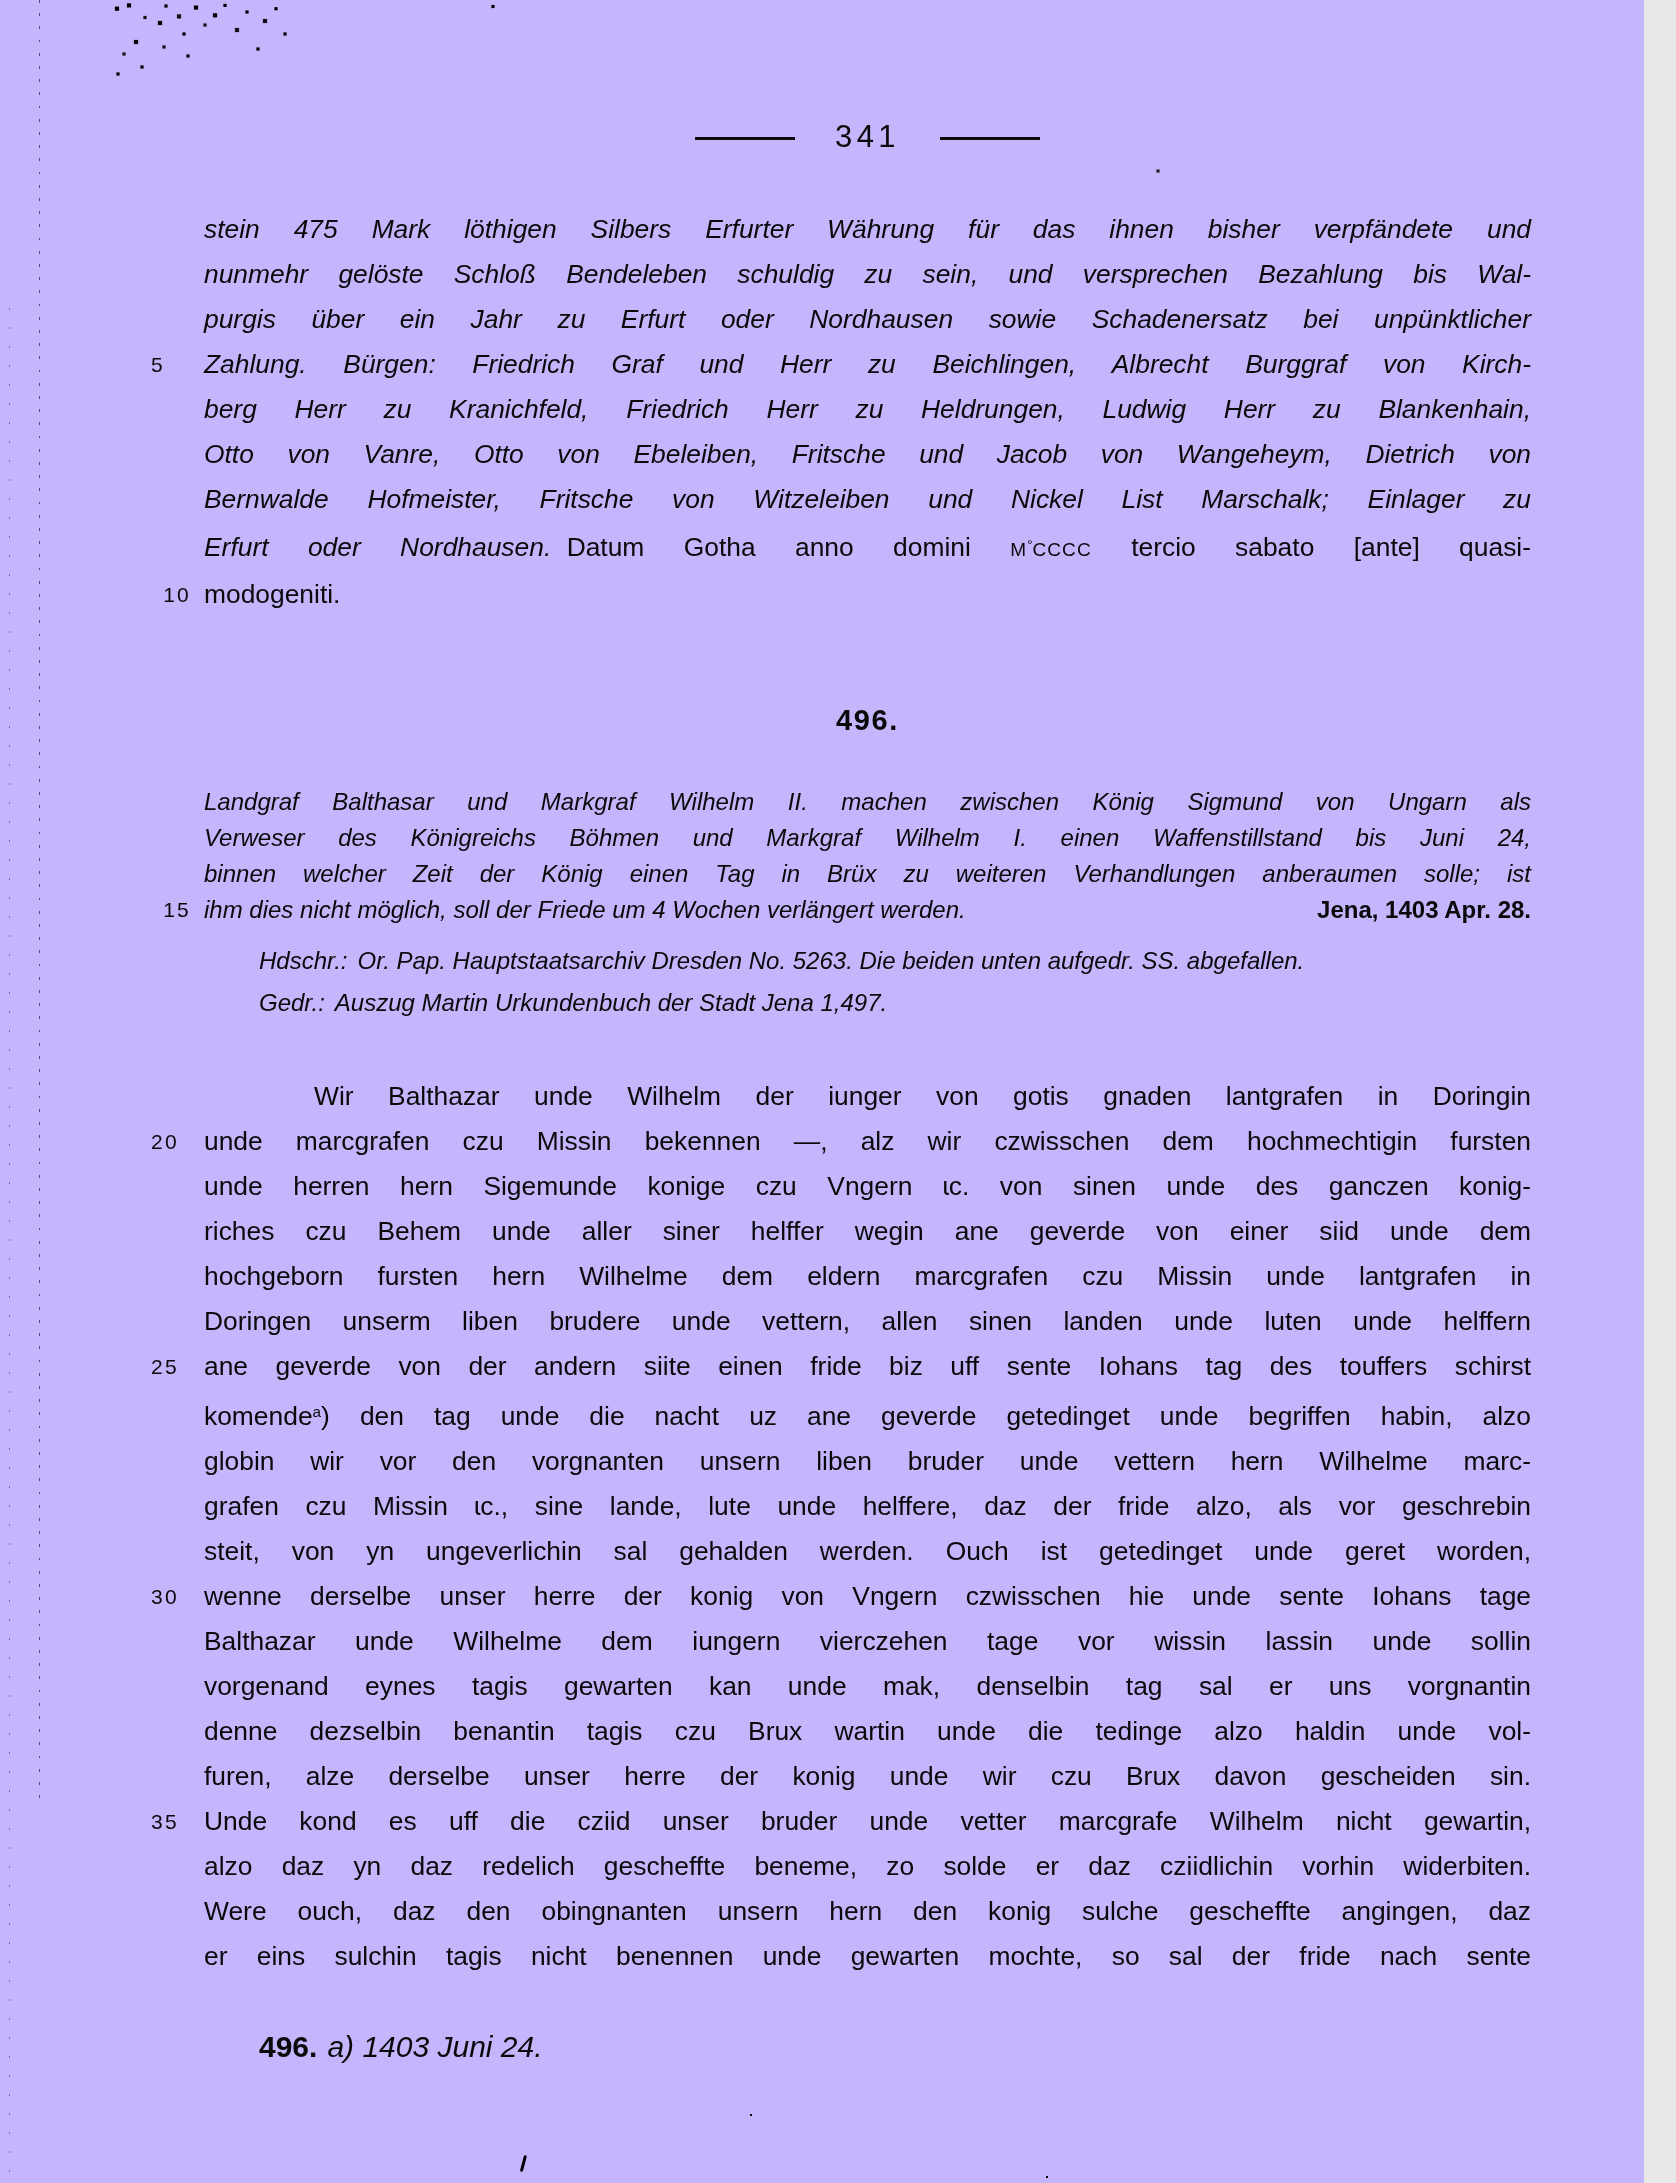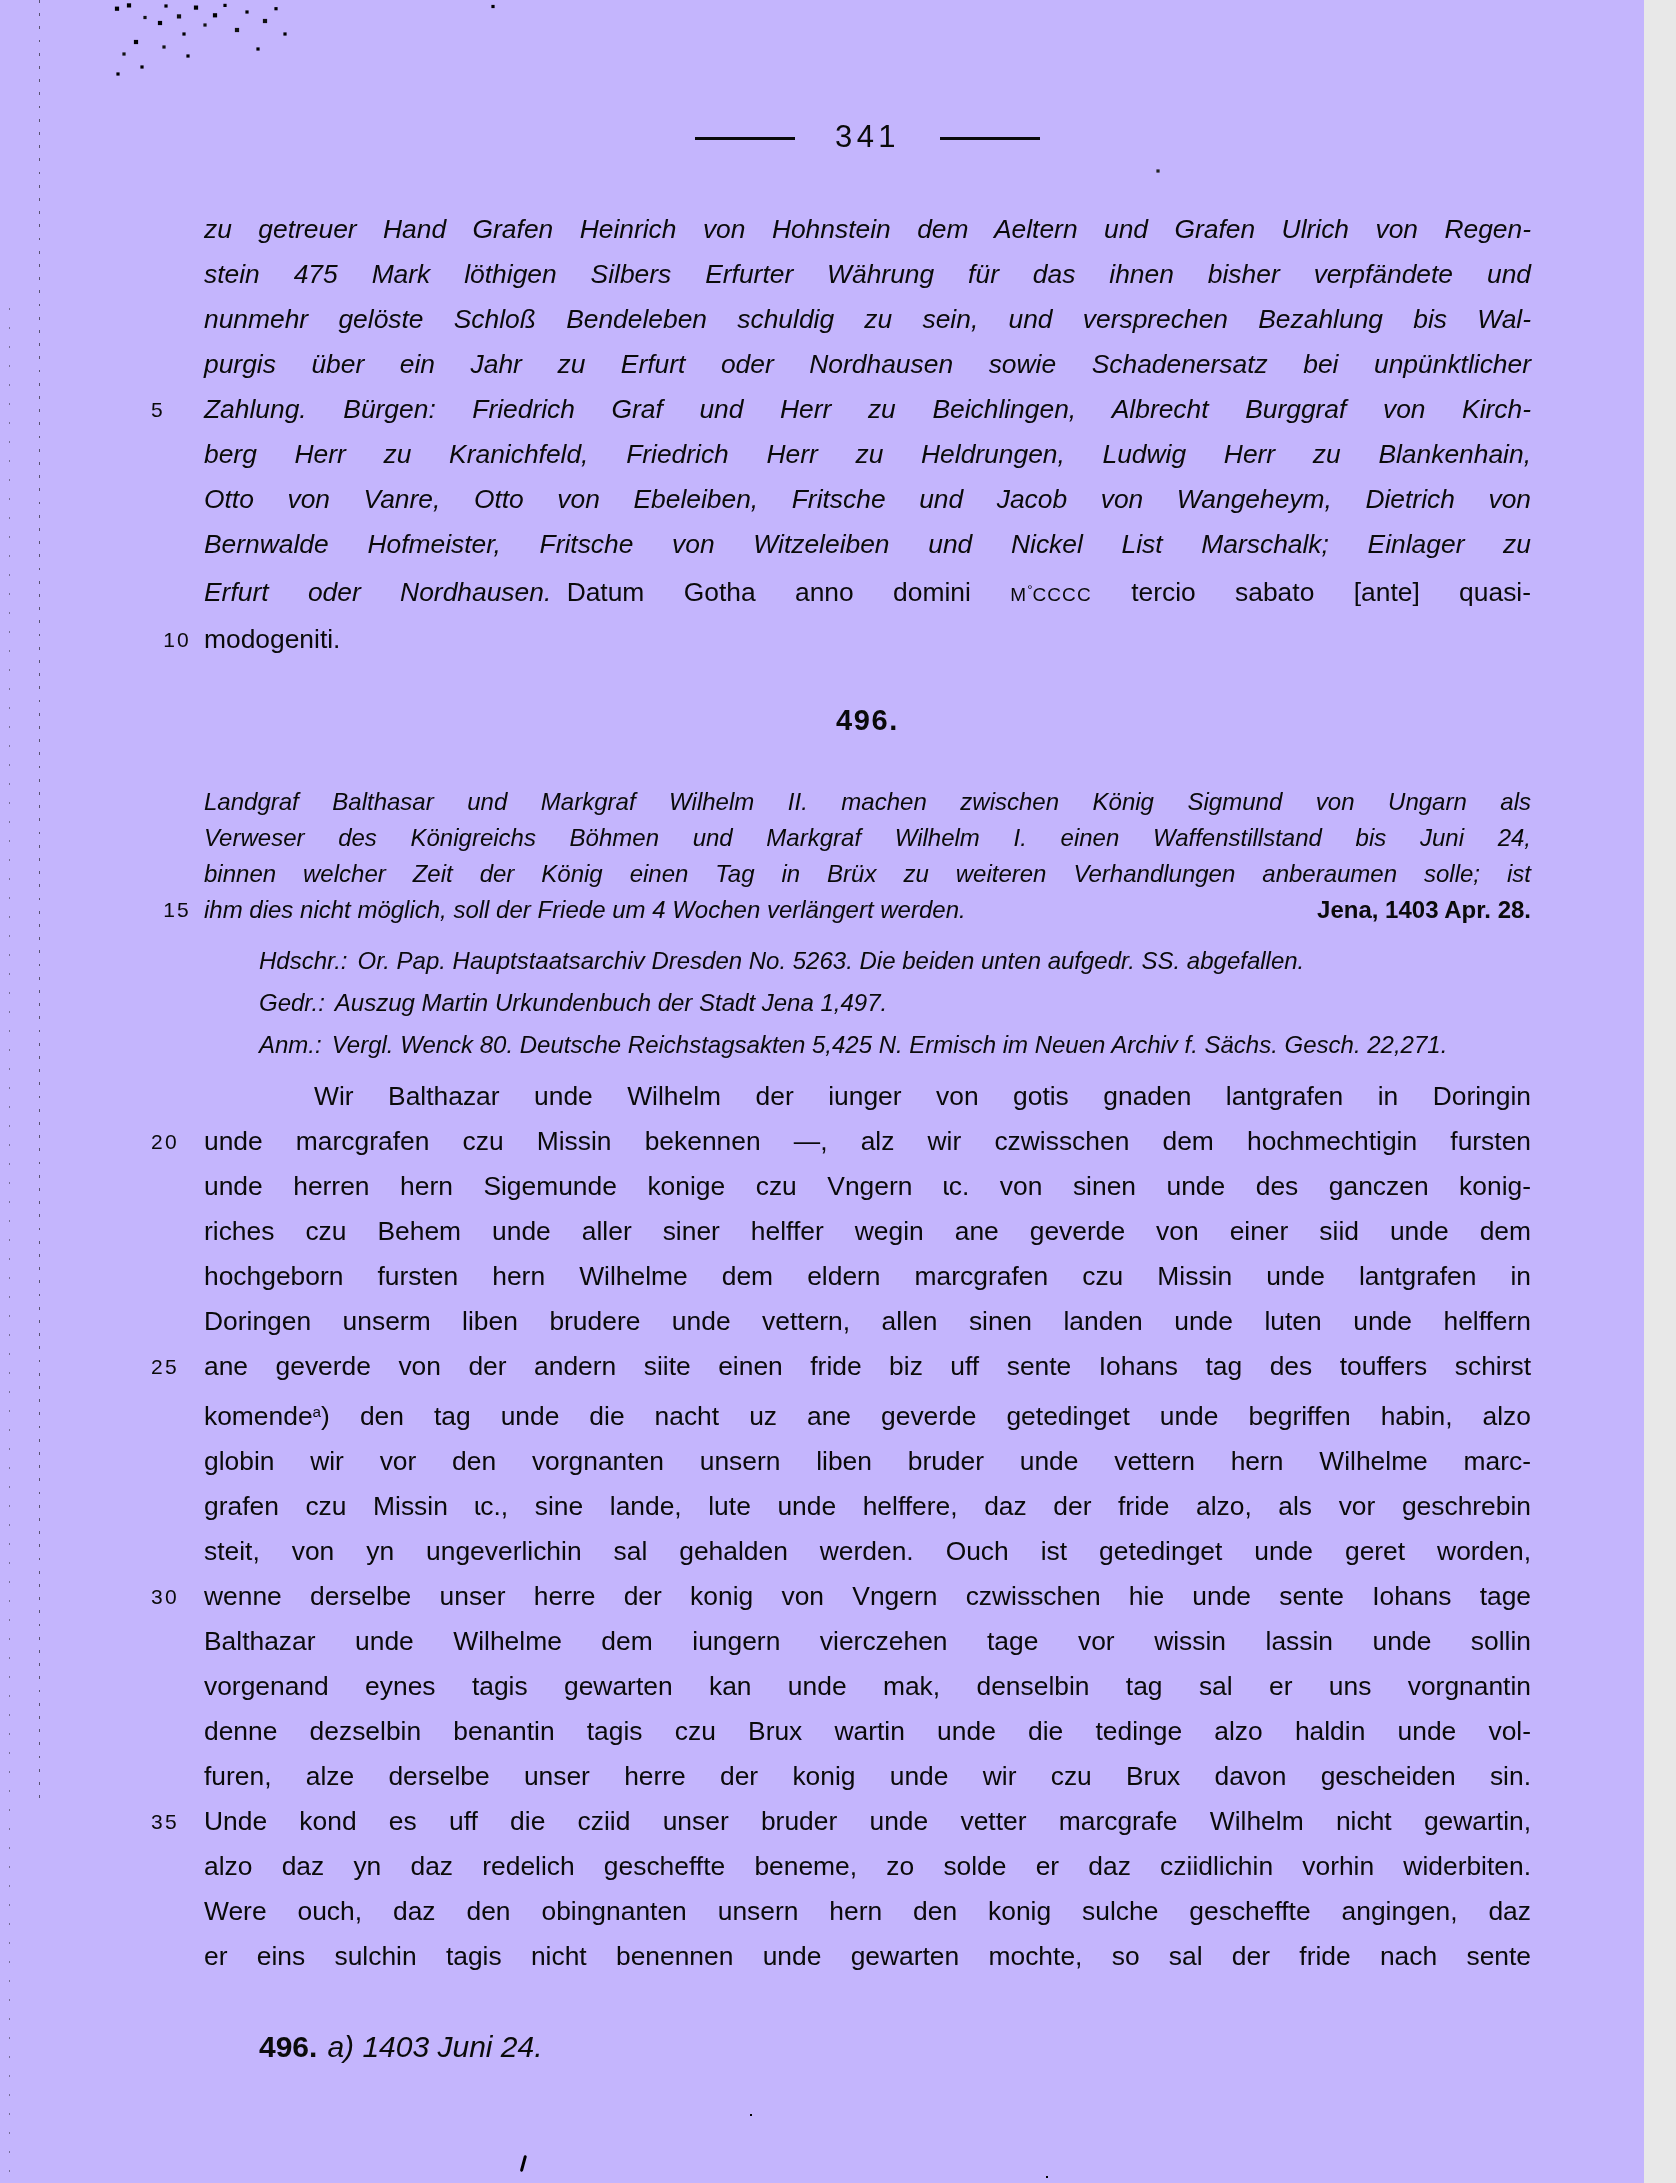--- a/index.html
+++ b/index.html
@@ -75,21 +75,20 @@
   <div class="speck"></div>
   <div class="slash"></div>
   <div class="dot1"></div>
   <div class="dot2"></div>
 
   <div class="col header">
     <span class="hdash hd-l"></span><span>341</span><span class="hdash hd-r"></span>
   </div>
 
   <div class="col e495">
-    <div class="ln j"><span>zu getreuer Hand Grafen Heinrich von Hohnstein dem Aeltern und Grafen Ulrich von Regen-</span></div>
     <div class="ln j"><span>stein 475 Mark löthigen Silbers Erfurter Währung für das ihnen bisher verpfändete und</span></div>
     <div class="ln j"><span>nunmehr gelöste Schloß Bendeleben schuldig zu sein, und versprechen Bezahlung bis Wal-</span></div>
     <div class="ln j"><span>purgis über ein Jahr zu Erfurt oder Nordhausen sowie Schadenersatz bei unpünktlicher</span></div>
     <div class="ln j"><span class="mnum">5</span><span>Zahlung. Bürgen: Friedrich Graf und Herr zu Beichlingen, Albrecht Burggraf von Kirch-</span></div>
     <div class="ln j"><span>berg Herr zu Kranichfeld, Friedrich Herr zu Heldrungen, Ludwig Herr zu Blankenhain,</span></div>
     <div class="ln j"><span>Otto von Vanre, Otto von Ebeleiben, Fritsche und Jacob von Wangeheym, Dietrich von</span></div>
     <div class="ln j"><span>Bernwalde Hofmeister, Fritsche von Witzeleiben und Nickel List Marschalk; Einlager zu</span></div>
     <div class="ln j">
       <span class="gap">Erfurt oder Nordhausen.</span><span class="rm">Datum Gotha anno domini </span><span class="sc">M</span><span class="deg">°</span><span class="sc">CCCC</span><span class="rm"> tercio sabato [ante] quasi-</span>
     </div>
@@ -107,21 +106,20 @@
     <div class="ln summ-last">
       <span class="mnum">15</span>
       <span>ihm dies nicht möglich, soll der Friede um 4 Wochen verlängert werden.</span>
       <span class="date">Jena, 1403 Apr. 28.</span>
     </div>
   </div>
 
   <div class="col srcs">
     <div class="ln"><span class="src-label">Hdschr.:</span><span>Or. Pap. Hauptstaatsarchiv Dresden No. 5263. Die beiden unten aufgedr. SS. abgefallen.</span></div>
     <div class="ln"><span class="src-label">Gedr.:</span><span>Auszug Martin Urkundenbuch der Stadt Jena 1,497.</span></div>
-    <div class="ln"><span class="src-label">Anm.:</span><span>Vergl. Wenck 80. Deutsche Reichstagsakten 5,425 N. Ermisch im Neuen Archiv f. Sächs. Gesch. 22,271.</span></div>
   </div>
 
   <div class="col bodyblk">
     <div class="ln j indent"><span>Wir Balthazar unde Wilhelm der iunger von gotis gnaden lantgrafen in Doringin</span></div>
     <div class="ln j"><span class="mnum">20</span><span>unde marcgrafen czu Missin bekennen —, alz wir czwisschen dem hochmechtigin fursten</span></div>
     <div class="ln j"><span>unde herren hern Sigemunde konige czu Vngern ɩc. von sinen unde des ganczen konig-</span></div>
     <div class="ln j"><span>riches czu Behem unde aller siner helffer wegin ane geverde von einer siid unde dem</span></div>
     <div class="ln j"><span>hochgeborn fursten hern Wilhelme dem eldern marcgrafen czu Missin unde lantgrafen in</span></div>
     <div class="ln j"><span>Doringen unserm liben brudere unde vettern, allen sinen landen unde luten unde helffern</span></div>
     <div class="ln j"><span class="mnum">25</span><span>ane geverde von der andern siite einen fride biz uff sente Iohans tag des touffers schirst</span></div>

